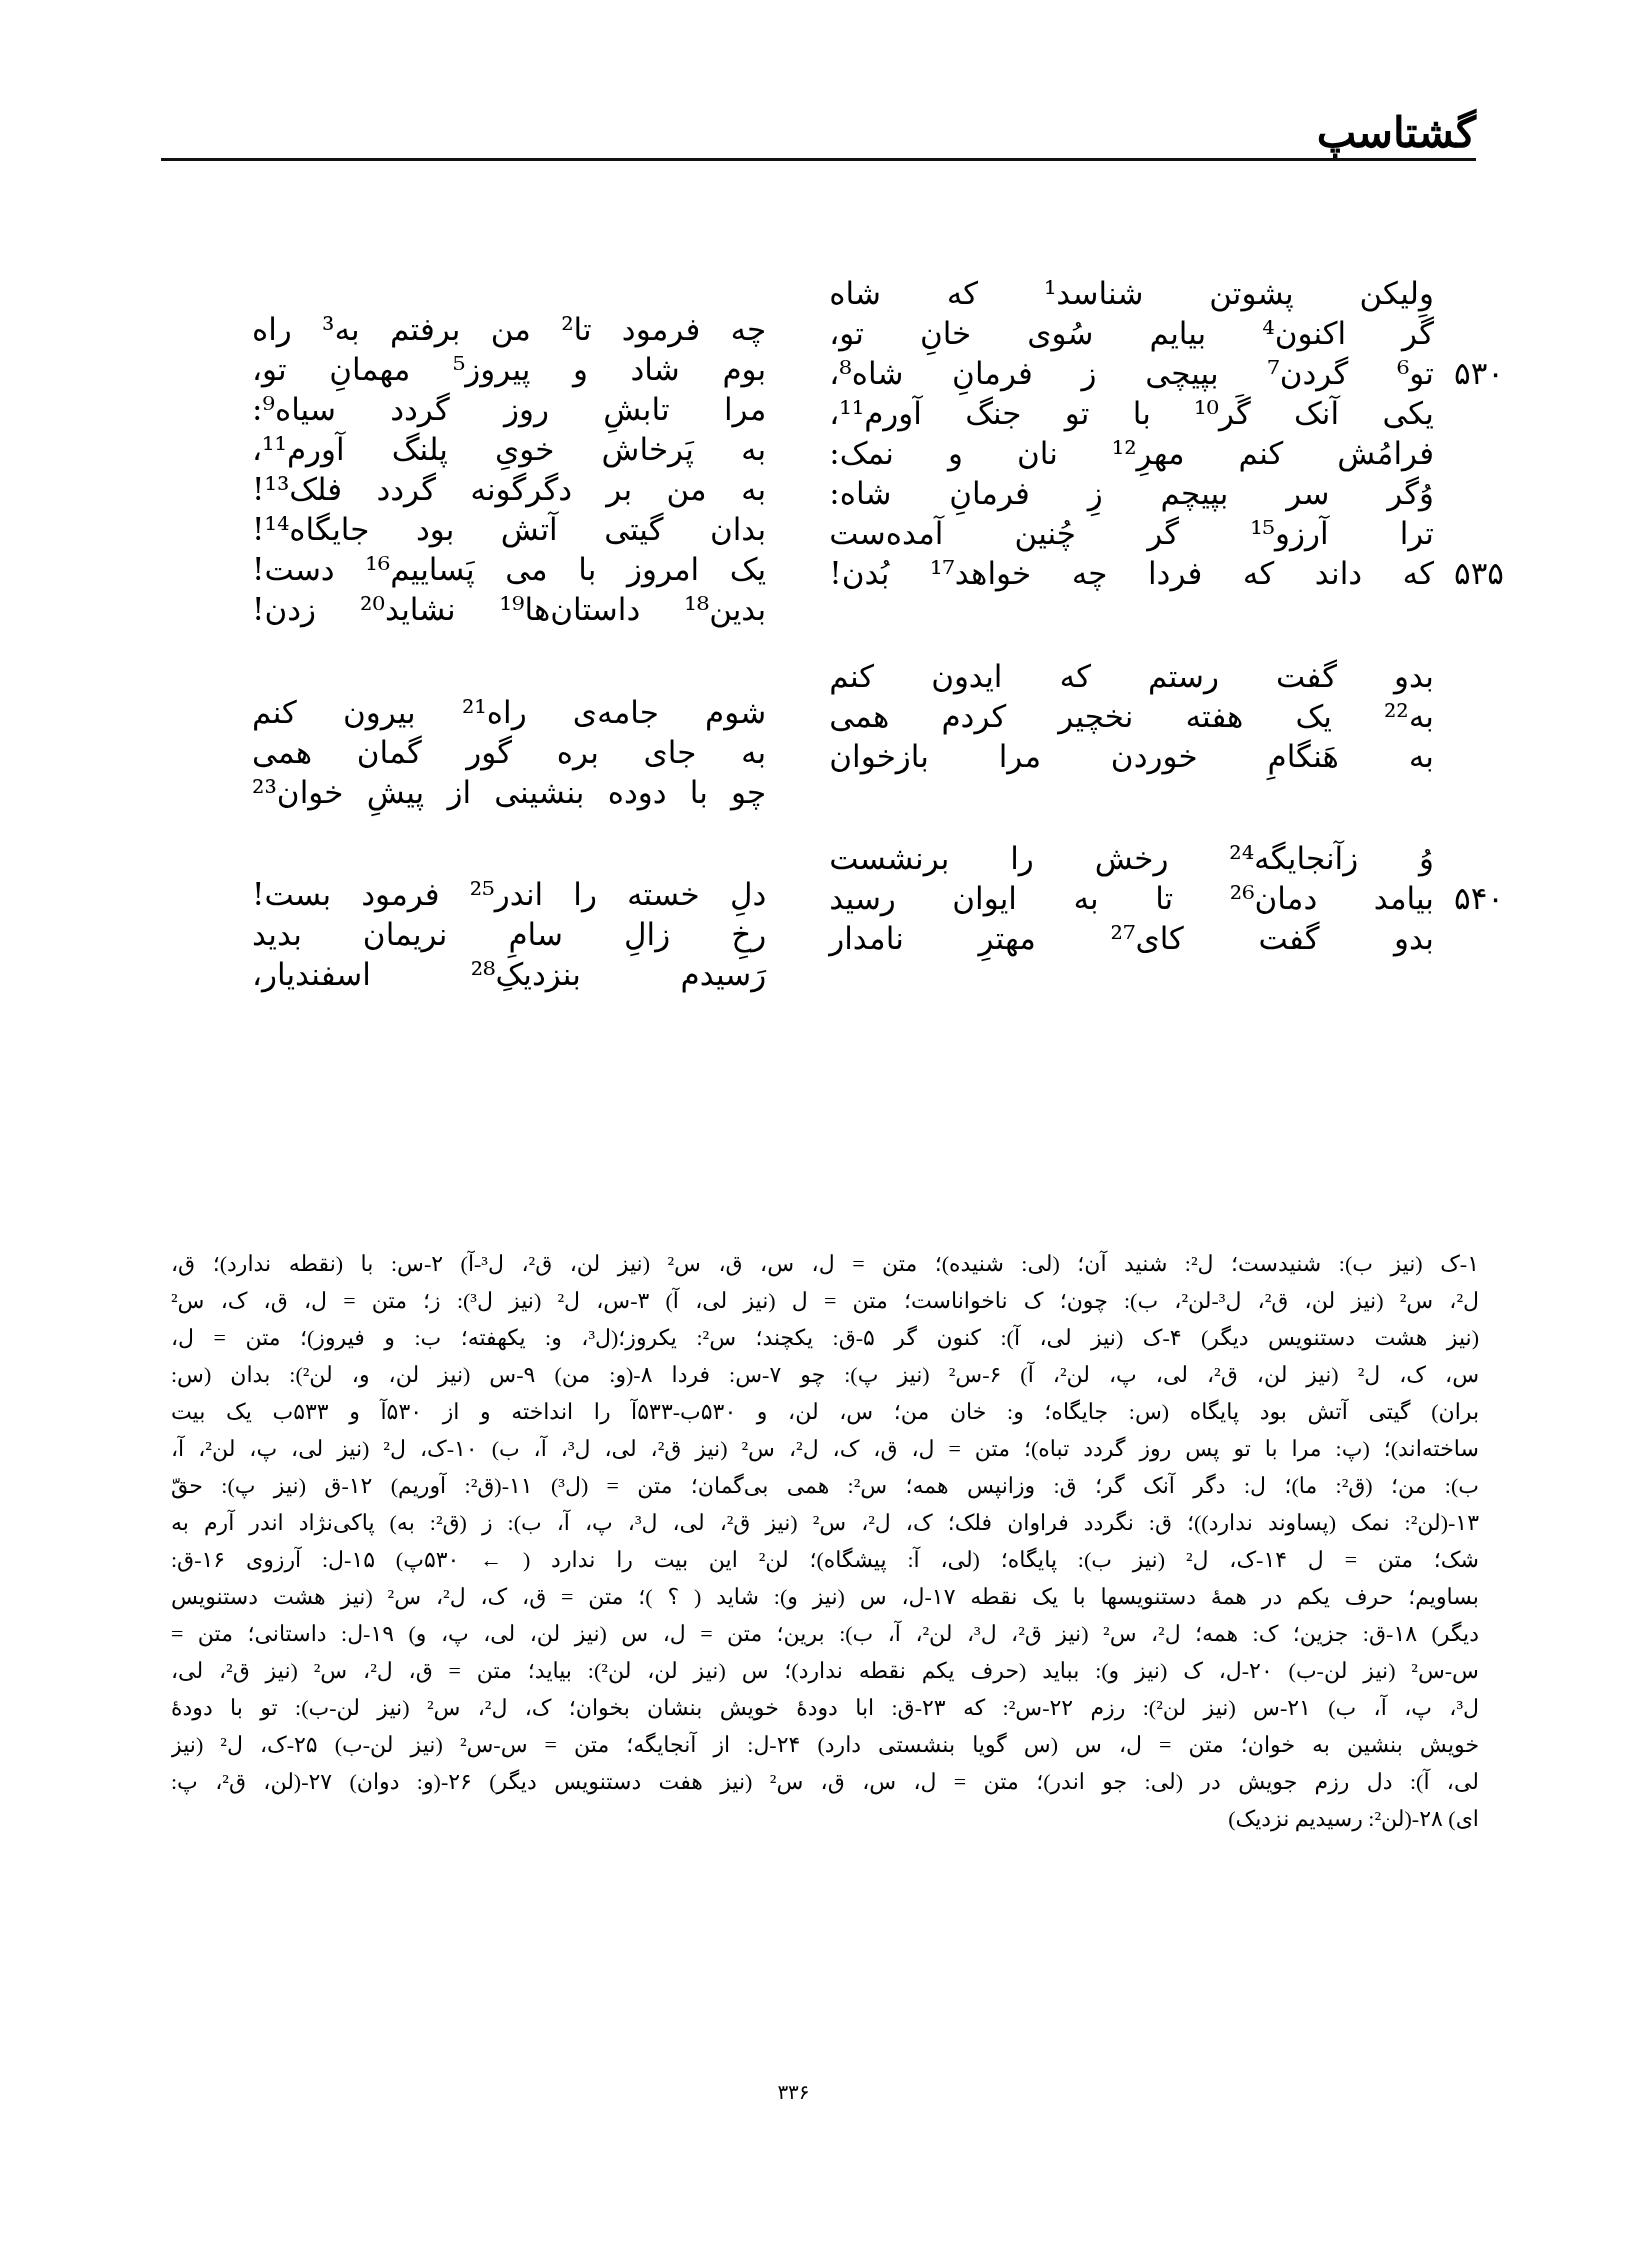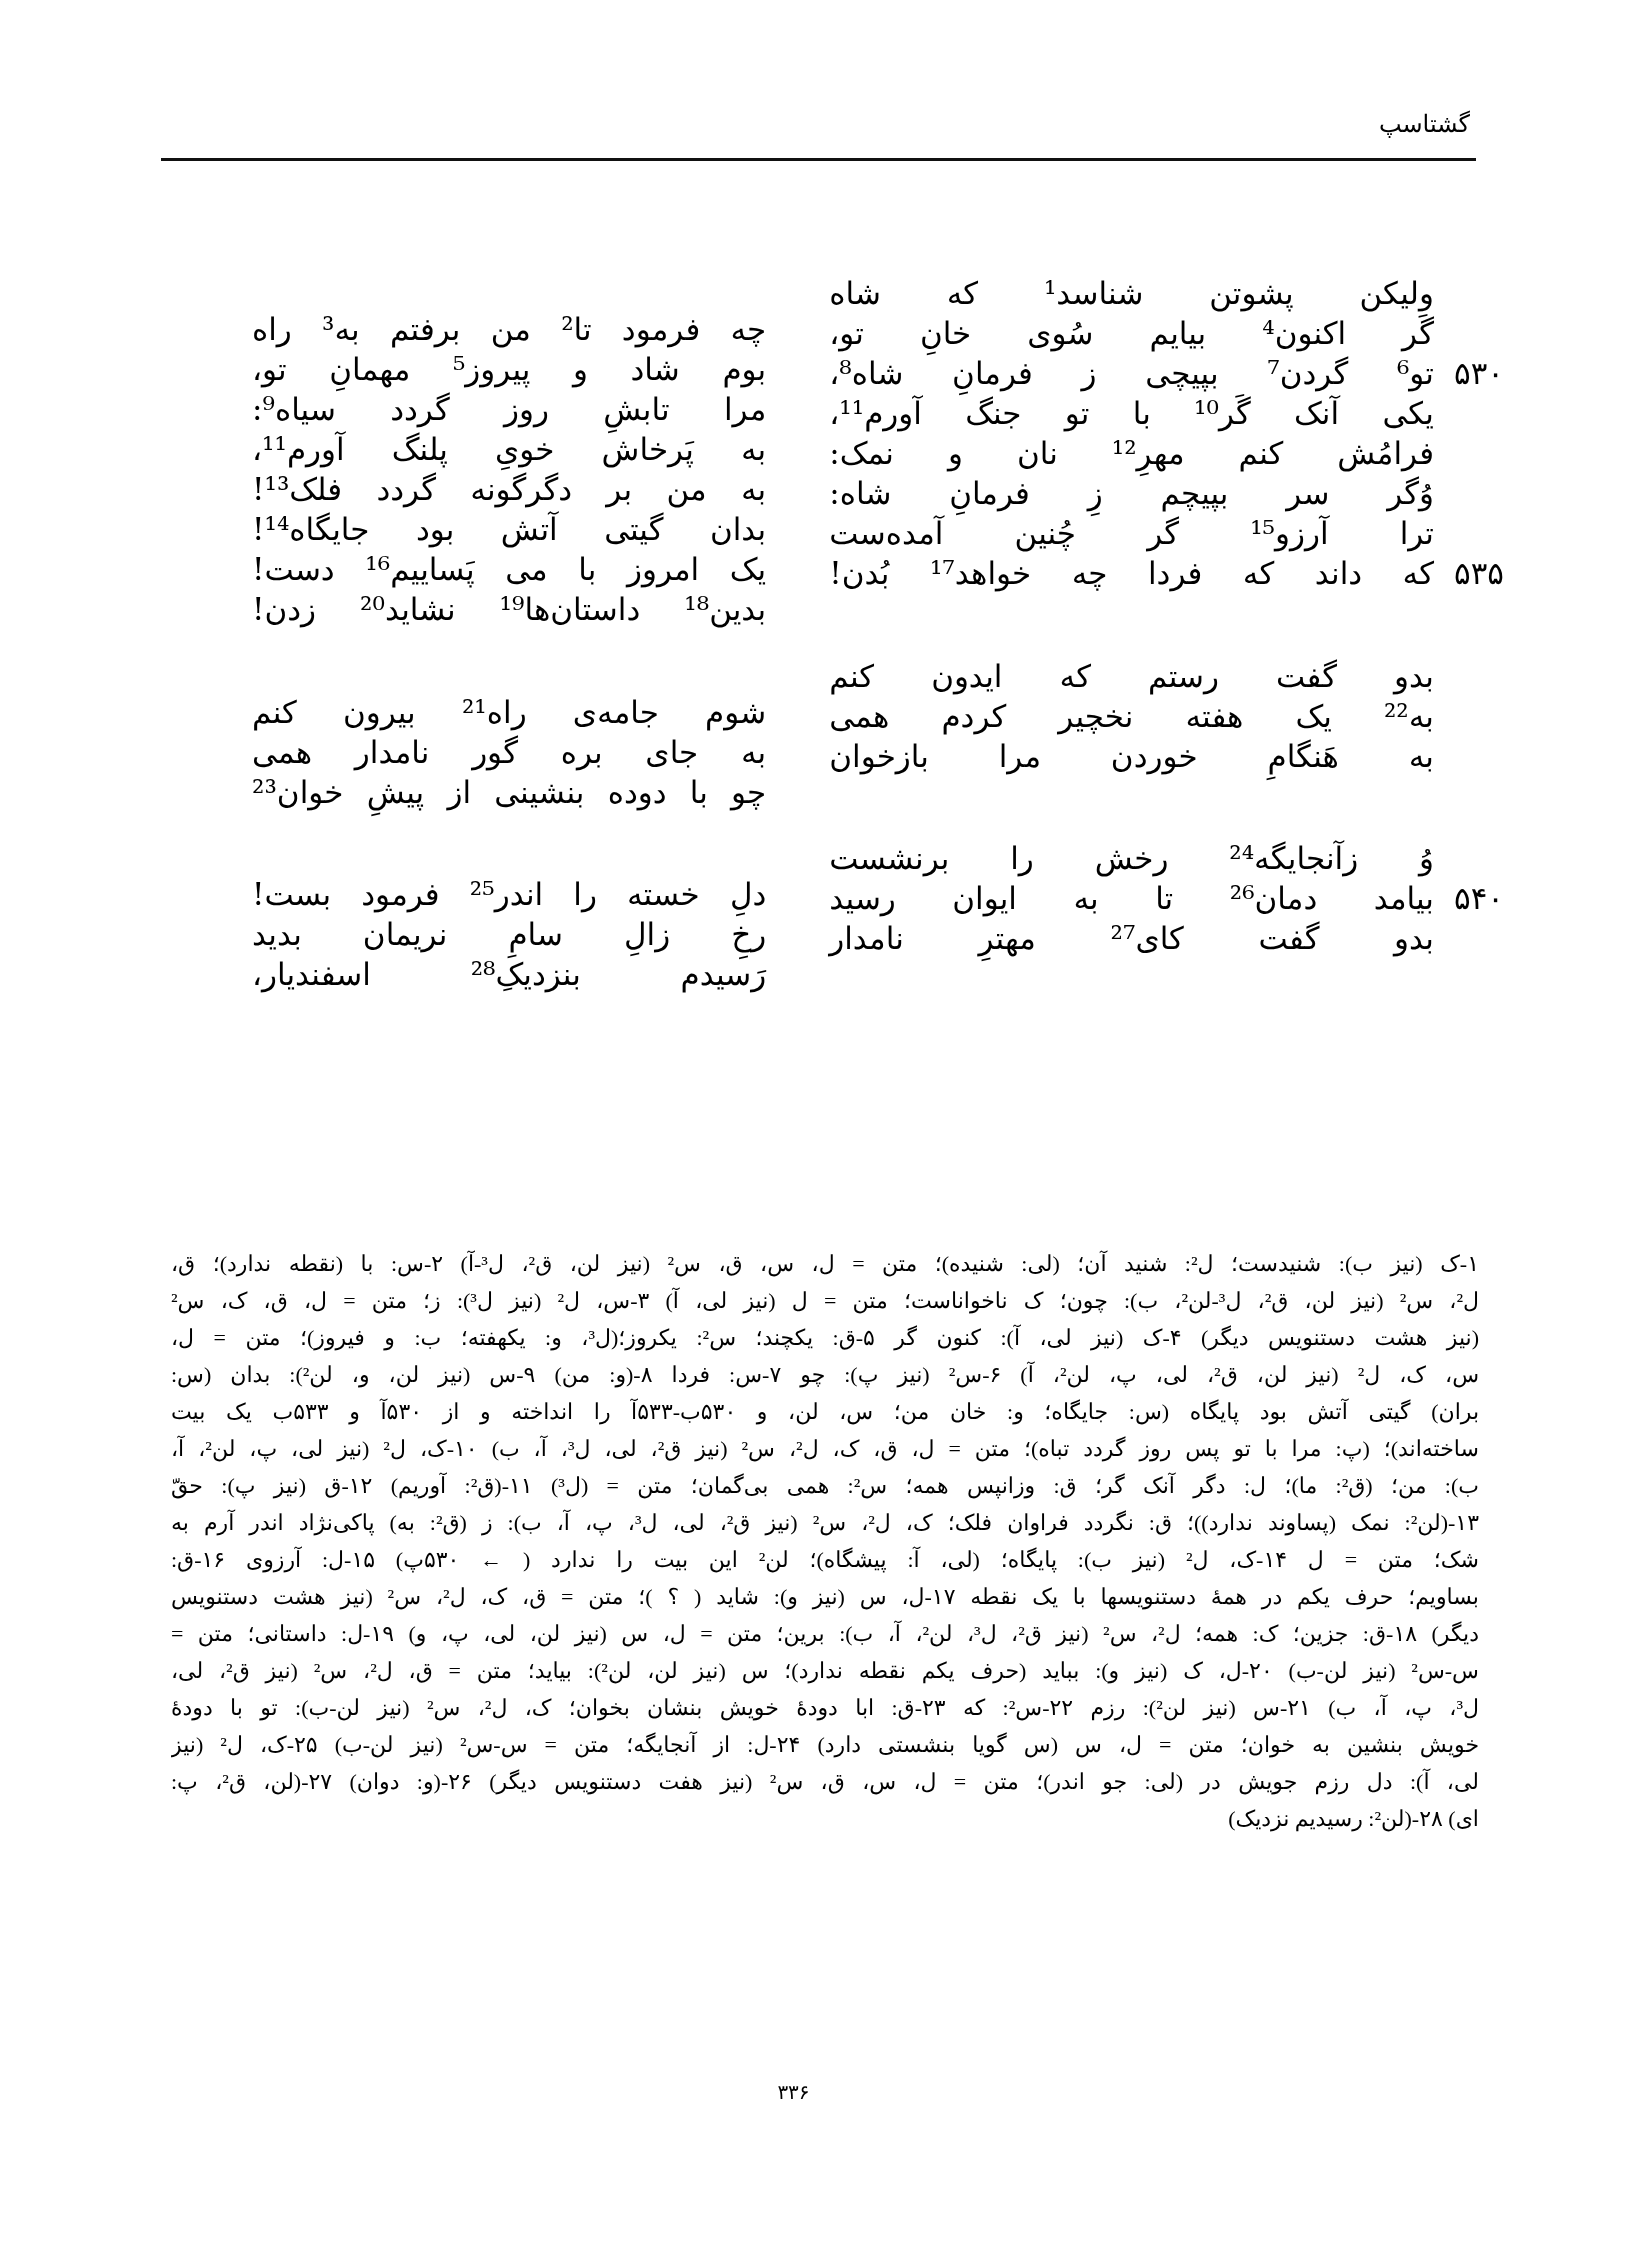--- a/index.html
+++ b/index.html
@@ -17,24 +17,24 @@
     }
     .header {
       position: absolute;
       top: 0;
       left: 161px;
       width: 1315px;
       height: 161px;
     }
     .running-title {
       position: absolute;
-      right: 6px;
+      right: 0;
       top: 112px;
-      font-size: 24px;
-      font-weight: normal;
+      font-size: 42px;
+      font-weight: bold;
       line-height: 1;
       direction: rtl;
     }
     .header-rule {
       position: absolute;
       left: 0;
       right: 0;
       top: 158px;
       height: 2.8px;
       background: #111111;
@@ -205,21 +205,21 @@
       <div class="line">
           <span class="verse-num"></span>
           <span class="txt">به هَنگامِ خوردن مرا بازخوان</span>
         </div>
     </div>
     <div class="col col-left">
       <div class="line">
           <span class="txt">شوم جامه‌ی راه²¹ بیرون کنم</span>
         </div>
       <div class="line">
-          <span class="txt">به جای بره گور نامدار همی</span>
+          <span class="txt">به جای بره گور گمان همی</span>
         </div>
       <div class="line">
           <span class="txt">چو با دوده بنشینی از پیشِ خوان²³</span>
         </div>
     </div>
   </div>
 
   <div class="stanza">
     <div class="col col-right">
       <div class="line">

